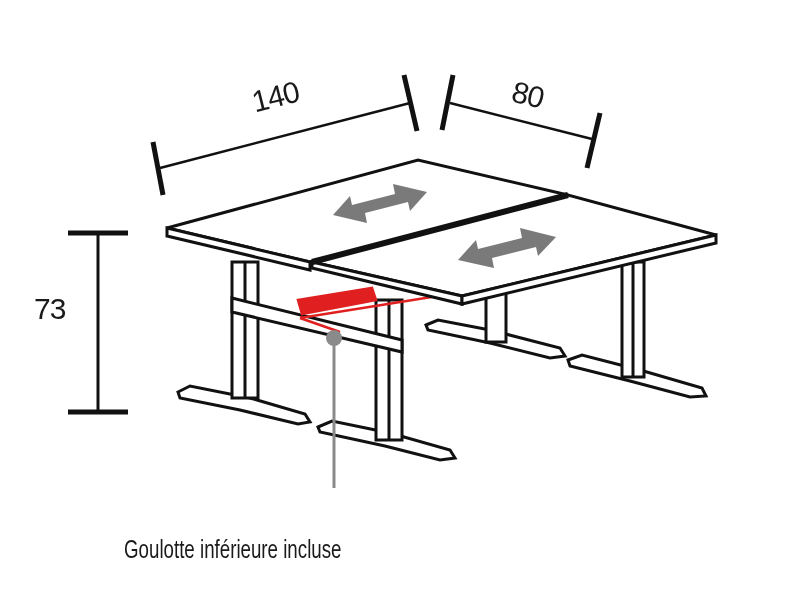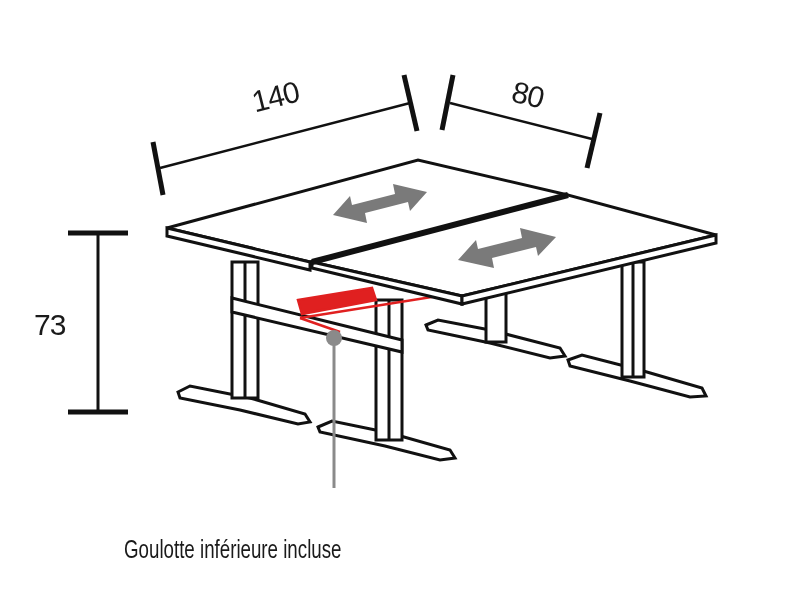--- a/index.html
+++ b/index.html
@@ -77,14 +77,14 @@
   </g>
 
   <g>
     <circle cx="334" cy="338" r="8" fill="#8a8a8a"></circle>
     <line x1="334" y1="338" x2="334" y2="488" stroke="#8a8a8a" stroke-width="3"></line>
   </g>
 </svg>
 
 <div class="dim-label" style="left:252px; top:80px; transform:rotate(-14deg);">140</div>
 <div class="dim-label" style="left:512px; top:78px; transform:rotate(14deg);">80</div>
-<div class="dim-label" style="left:34px; top:308px;">73</div>
+<div class="dim-label" style="left:34px; top:292px;">73</div>
 <div class="caption">Goulotte inférieure incluse</div>
 
 </body></html>

